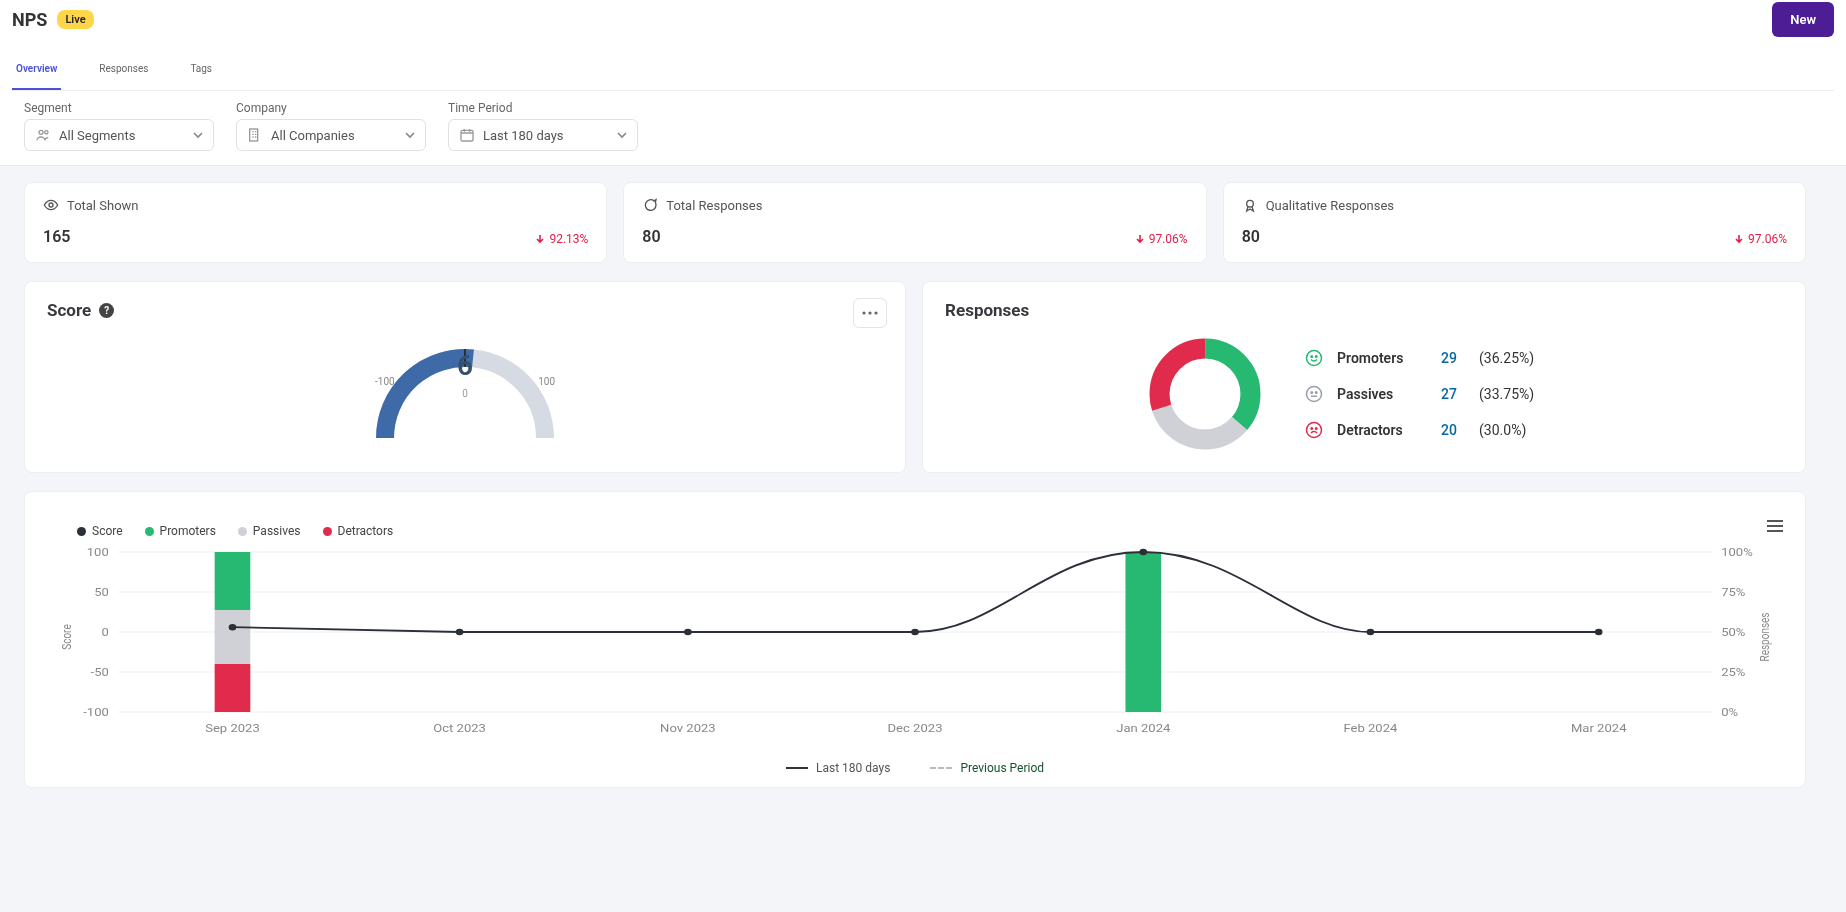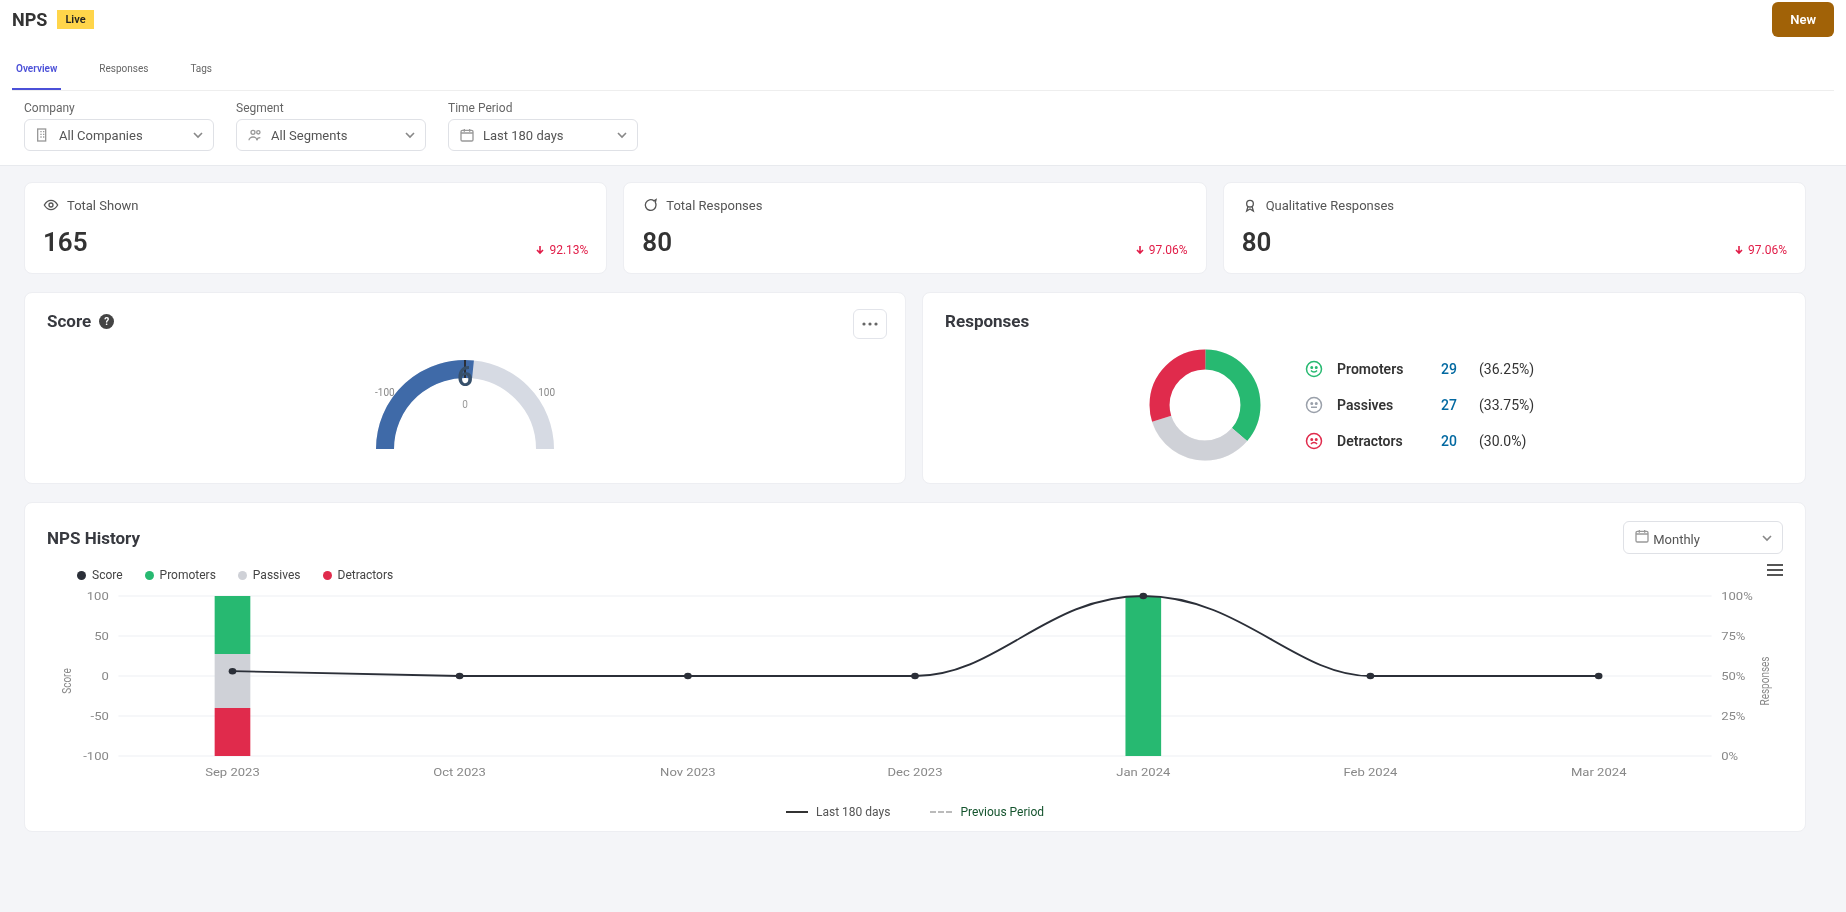--- a/index.html
+++ b/index.html
@@ -3,22 +3,22 @@
 <meta charset="utf-8">
 <style>
   * { box-sizing: border-box; margin: 0; padding: 0; font-family: -apple-system, BlinkMacSystemFont, "Segoe UI", Roboto, Arial, sans-serif; }
   body { background: #f4f5f8; color: #333; font-size: 13px; width: 1846px; height: 912px; overflow: hidden; }
 
   
   .app-top { background: #fff; padding: 0 12px; }
   .title-row { display: flex; align-items: center; justify-content: space-between; padding-top: 2px; }
   .title-left { display: flex; align-items: center; gap: 10px; }
   .page-title { font-size: 18px; font-weight: 700; color: #333; }
-  .title-badge { background: #ffd54a; color: #222; font-size: 11px; font-weight: 600; padding: 3px 8px; border-radius: 0; }
-  .new-btn { background: #a16207; color: #fff; border: none; border-radius: 6px; padding: 10px 18px; font-size: 13px; font-weight: 600; cursor: pointer; }
+  .title-badge { background: #ffd54a; color: #222; font-size: 11px; font-weight: 600; padding: 3px 8px; border-radius: 8px; }
+  .new-btn { background: #4c1d95; color: #fff; border: none; border-radius: 6px; padding: 10px 18px; font-size: 13px; font-weight: 600; cursor: pointer; }
 
   .tabs { display: flex; gap: 34px; border-bottom: 1px solid #eee; margin-top: 14px; }
   .tab { padding: 12px 4px 14px 4px; font-size: 10px; color: #666; cursor: pointer; border-bottom: 2px solid transparent; }
   .tab.active { color: #4b50d8; border-bottom-color: #4b50d8; font-weight: 600; }
 
   .filters { background: #fff; padding: 10px 24px 14px 24px; display: flex; gap: 22px; border-bottom: 1px solid #e8eaee; }
   .filter { display: flex; flex-direction: column; gap: 4px; }
   .filter-label { font-size: 12px; color: #666; }
   .select { display: flex; align-items: center; gap: 8px; background: #fff; border: 1px solid #dfe1e6; border-radius: 6px; padding: 7px 10px; font-size: 13px; color: #555; cursor: pointer; min-width: 190px; justify-content: space-between; }
   .select .sel-left { display: flex; align-items: center; gap: 8px; }
@@ -26,21 +26,21 @@
   .chev { width: 10px; height: 10px; color: #888; }
 
   .content { padding: 16px 40px 24px 24px; }
 
   
   .kpi-row { display: flex; gap: 16px; margin-bottom: 18px; }
   .kpi { flex: 1; background: #fff; border: 1px solid #edeef2; border-radius: 8px; padding: 14px 18px 16px 18px; display: flex; flex-direction: column; gap: 14px; }
   .kpi-head { display: flex; align-items: center; gap: 8px; color: #555; font-size: 13px; }
   .kpi-ico { width: 16px; height: 16px; color: #555; }
   .kpi-body { display: flex; align-items: flex-end; justify-content: space-between; }
-  .kpi-value { font-size: 26px; font-weight: 600; color: #333; }
+  .kpi-value { font-size: 16px; font-weight: 600; color: #333; }
   .kpi-delta { color: #e11d48; font-size: 12px; display: flex; align-items: center; gap: 4px; }
   .arrow-down { width: 10px; height: 10px; }
 
   
   .mid-row { display: flex; gap: 16px; margin-bottom: 18px; }
   .card { background: #fff; border: 1px solid #edeef2; border-radius: 8px; padding: 18px 22px; }
   .score-card { flex: 0 0 49.5%; position: relative; }
   .responses-card { flex: 1; }
   .card-title { font-size: 17px; font-weight: 700; color: #37393f; display: flex; align-items: center; gap: 8px; }
   .help-ico { width: 15px; height: 15px; border-radius: 50%; background: #444; color: #fff; font-size: 10px; display: inline-flex; align-items: center; justify-content: center; }
@@ -93,45 +93,45 @@
 
   <div class="tabs">
     <div class="tab active">Overview</div>
     <div class="tab">Responses</div>
     <div class="tab">Tags</div>
   </div>
 </div>
 
 <div class="filters">
   <div class="filter">
-    <span class="filter-label">Company</span>
-    <div class="select">
-      <span class="sel-left">
-        <svg class="sel-ico" viewBox="0 0 24 24" fill="none" stroke="currentColor" stroke-width="2">
-            <rect x="4" y="3" width="12" height="18"></rect>
-            <path d="M8 7h2M8 11h2M8 15h2M12 7h2M12 11h2M12 15h2"></path>
-          </svg>
-        <span>All Companies</span>
-      </span>
-      <svg class="chev" viewBox="0 0 10 10">
-          <path d="M1 3l4 4 4-4" fill="none" stroke="currentColor" stroke-width="1.6"></path>
-        </svg>
-    </div>
-  </div>
-  <div class="filter">
     <span class="filter-label">Segment</span>
     <div class="select">
       <span class="sel-left">
         <svg class="sel-ico" viewBox="0 0 24 24" fill="none" stroke="currentColor" stroke-width="2">
             <circle cx="9" cy="8" r="3"></circle>
             <path d="M3 20c0-3 3-5 6-5s6 2 6 5"></path>
             <circle cx="17" cy="8" r="2.5"></circle>
             <path d="M15 20c0-2 2-4 5-4"></path>
           </svg>
         <span>All Segments</span>
+      </span>
+      <svg class="chev" viewBox="0 0 10 10">
+          <path d="M1 3l4 4 4-4" fill="none" stroke="currentColor" stroke-width="1.6"></path>
+        </svg>
+    </div>
+  </div>
+  <div class="filter">
+    <span class="filter-label">Company</span>
+    <div class="select">
+      <span class="sel-left">
+        <svg class="sel-ico" viewBox="0 0 24 24" fill="none" stroke="currentColor" stroke-width="2">
+            <rect x="4" y="3" width="12" height="18"></rect>
+            <path d="M8 7h2M8 11h2M8 15h2M12 7h2M12 11h2M12 15h2"></path>
+          </svg>
+        <span>All Companies</span>
       </span>
       <svg class="chev" viewBox="0 0 10 10">
           <path d="M1 3l4 4 4-4" fill="none" stroke="currentColor" stroke-width="1.6"></path>
         </svg>
     </div>
   </div>
   <div class="filter">
     <span class="filter-label">Time Period</span>
     <div class="select">
       <span class="sel-left">
@@ -280,35 +280,20 @@
             <span class="resp-label">Detractors</span>
             <span class="resp-count">20</span>
             <span class="resp-pct">(30.0%)</span>
           </div>
         </div>
       </div>
     </div>
   </div>
 
   <div class="history-card" style="position:relative;">
-    <div class="history-head">
-      <span class="history-title">NPS History</span>
-      <div class="period-select">
-        <span class="sel-left">
-          <svg class="sel-ico" viewBox="0 0 24 24" fill="none" stroke="currentColor" stroke-width="2">
-              <rect x="3" y="5" width="18" height="16" rx="2"></rect>
-              <path d="M3 9h18M8 3v4M16 3v4"></path>
-            </svg>
-          <span>Monthly</span>
-        </span>
-        <svg class="chev" viewBox="0 0 10 10">
-            <path d="M1 3l4 4 4-4" fill="none" stroke="currentColor" stroke-width="1.6"></path>
-          </svg>
-      </div>
-    </div>
 
     <div class="chart-legend">
       <span class="leg-item">
           <span class="leg-dot" style="background:#2b2f38"></span>
           <span>Score</span>
         </span>
       <span class="leg-item">
           <span class="leg-dot" style="background:#27b971"></span>
           <span>Promoters</span>
         </span>

